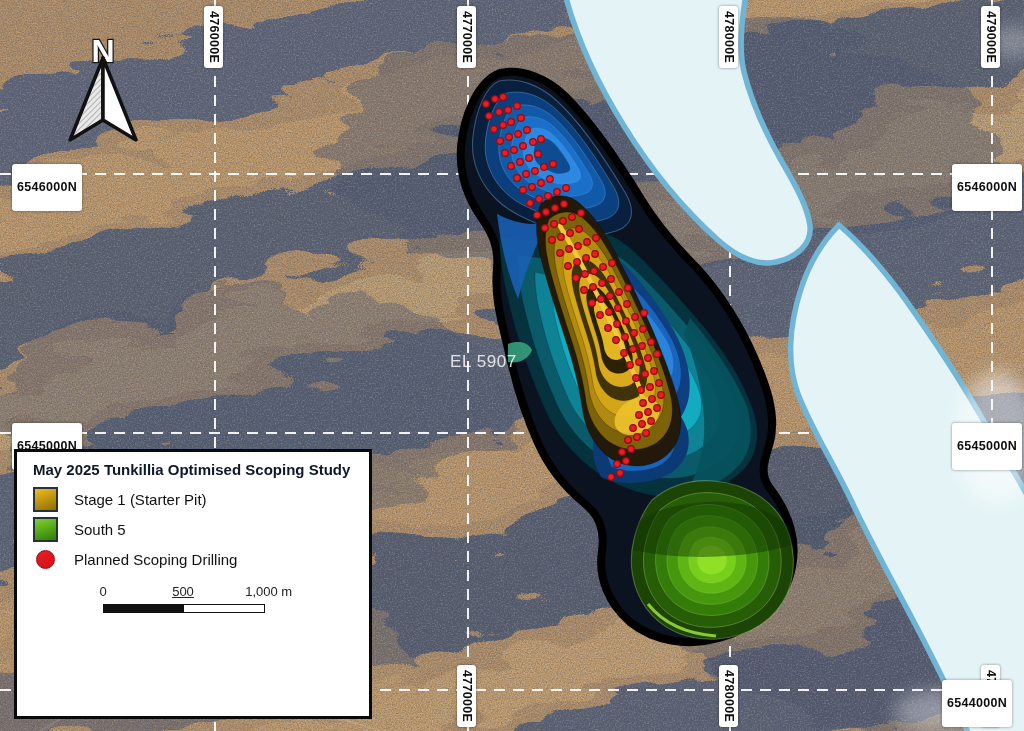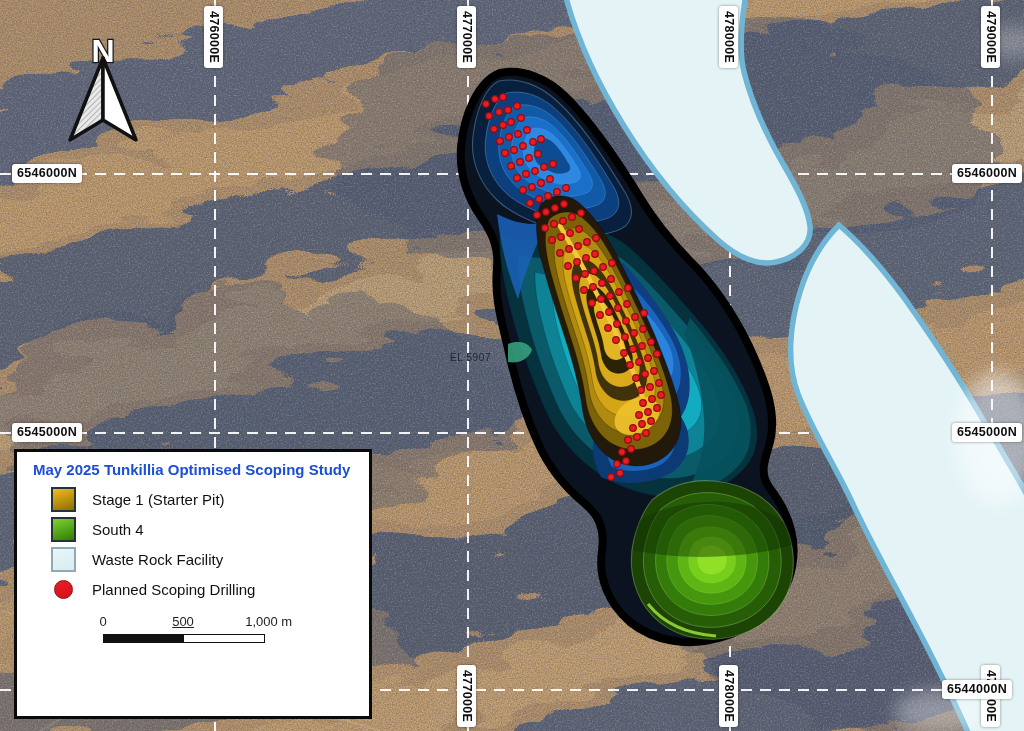--- a/index.html
+++ b/index.html
@@ -6,34 +6,34 @@
   #stage{position:relative;width:1024px;height:731px;overflow:hidden;
          background:#8c7a62;font-family:"Liberation Sans",sans-serif;}
   #stage svg.layer{position:absolute;left:0;top:0;}
   
   .gvl{position:absolute;top:0;height:731px;width:2px;opacity:.92;
        background:repeating-linear-gradient(180deg,#fff 0 11px,transparent 11px 19px);}
   .ghl{position:absolute;left:0;width:1024px;height:2px;opacity:.92;
        background:repeating-linear-gradient(90deg,#fff 0 11px,transparent 11px 19px);}
   
   .gl{position:absolute;background:#fff;color:#0d0d0d;font-weight:700;font-size:12.5px;
-      line-height:1;padding:3px 5px;border-radius:3px;letter-spacing:.3px;
+      line-height:1;padding:17px 5px;border-radius:3px;letter-spacing:.3px;
       box-shadow:0 0 3px rgba(0,0,0,.45);white-space:nowrap;}
   .gl.v{writing-mode:vertical-rl;padding:5px 3px;}
   
-  #el-label{position:absolute;color:#0f172a;opacity:.82;font-size:10px;
+  #el-label{position:absolute;color:#ffffff;opacity:.82;font-size:17px;
             letter-spacing:.6px;font-weight:400;}
   
   #north{position:absolute;left:55px;top:28px;width:96px;height:120px;}
   
   #legend{position:absolute;left:14px;top:449px;width:358px;height:270px;
           background:#fff;border:3px solid #0a0a0a;box-sizing:border-box;
           padding:7px 14px 0 14px;}
-  .legend-title{font-size:15px;font-weight:700;color:#1d4ed8;margin:2px 0 6px 2px;}
-  .legend-row{display:flex;align-items:center;gap:16px;height:30px;margin-left:20px;}
+  .legend-title{font-size:15px;font-weight:700;color:#0f172a;margin:2px 0 6px 2px;}
+  .legend-row{display:flex;align-items:center;gap:16px;height:30px;margin-left:2px;}
   .swatch{width:25px;height:25px;flex:0 0 25px;box-sizing:border-box;}
   .swatch.dot{border-radius:50%;width:19px;height:19px;flex:0 0 19px;margin:0 3px;}
   .legend-label{font-size:15px;color:#111;}
   #scalebar{position:relative;width:160px;margin:10px 0 0 72px;height:40px;}
   .sb-labels span{position:absolute;top:0;font-size:13px;color:#222;}
   .sb-0{left:0;transform:translateX(-50%);}
   .sb-500{left:50%;transform:translateX(-50%);text-decoration:underline;}
   .sb-1000{left:100%;transform:translateX(-38%);white-space:nowrap;}
   .sb-bar{position:absolute;top:20px;left:0;width:160px;height:7px;
           border:1.5px solid #111;display:flex;box-sizing:content-box;}
@@ -333,25 +333,21 @@
 
   <div id="legend">
     <div class="legend-title">May 2025 Tunkillia Optimised Scoping Study</div>
 
     <div class="legend-row">
       <span class="swatch" style="background: linear-gradient(160deg, rgb(240, 189, 30), rgb(141, 108, 2)); border: 2px solid rgb(39, 49, 61);"></span>
       <span class="legend-label">Stage 1 (Starter Pit)</span>
     </div>
     <div class="legend-row">
       <span class="swatch" style="background: linear-gradient(160deg, rgb(126, 211, 47), rgb(47, 125, 6)); border: 2px solid rgb(39, 49, 61);"></span>
-      <span class="legend-label">South 4</span>
-    </div>
-    <div class="legend-row">
-      <span class="swatch" style="background: linear-gradient(160deg, rgb(232, 246, 248), rgb(215, 237, 242)); border: 2px solid rgb(147, 169, 177);"></span>
-      <span class="legend-label">Waste Rock Facility</span>
+      <span class="legend-label">South 5</span>
     </div>
     <div class="legend-row">
       <span class="swatch dot" style="background: linear-gradient(160deg, rgb(236, 28, 36), rgb(210, 17, 24)); border: 1.5px solid rgb(143, 13, 16);"></span>
       <span class="legend-label">Planned Scoping Drilling</span>
     </div>
 
     <div id="scalebar">
       <div class="sb-labels">
         <span class="sb-0">0</span>
         <span class="sb-500">500</span>

